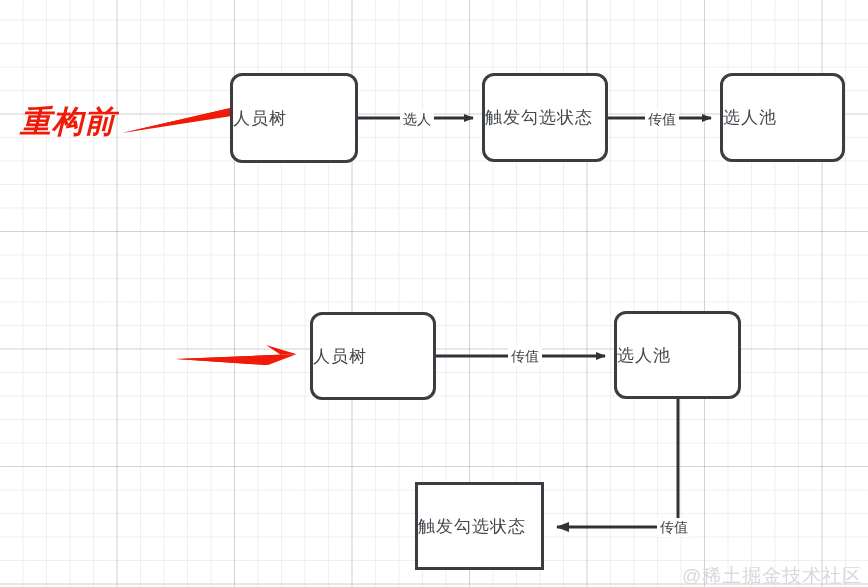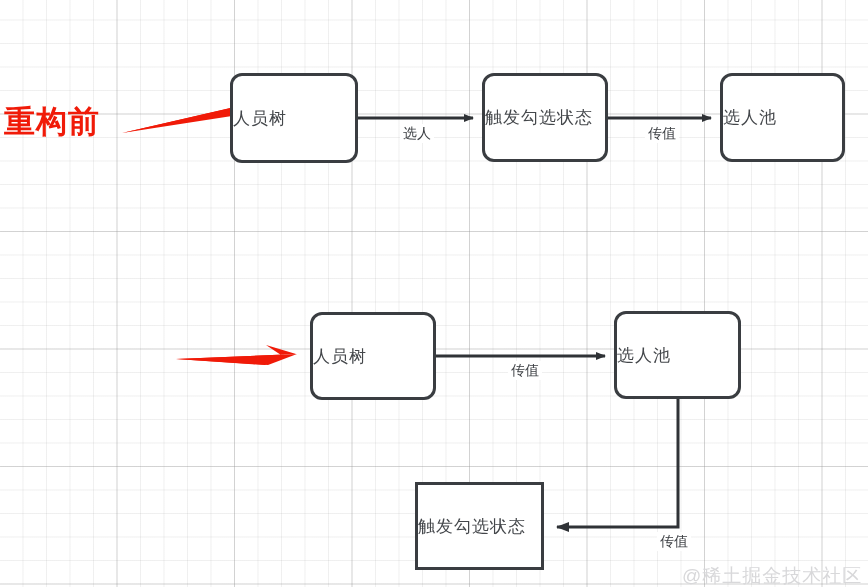--- a/index.html
+++ b/index.html
@@ -53,21 +53,20 @@
 
   .edge-label {
     position: absolute;
     background: #ffffff;
     color: #3c3f43;
     font-size: 14px;
     line-height: 17px;
     padding: 1px 3px;
     white-space: nowrap;
     z-index: 4;
-    margin-top: 14px;
   }
   .section-label {
     position: absolute;
     color: #f01a08;
     font-size: 31px;
     font-weight: bold;
     letter-spacing: 1px;
     white-space: nowrap;
     z-index: 4;
   }
@@ -141,17 +140,17 @@
 
   <div class="node sharp" style="left:415px; top:482px; width:129px; height:88px;">
     <span>触发勾选状态</span>
   </div>
 
   <div class="edge-label" style="left:400px; top:110px;">选人</div>
   <div class="edge-label" style="left:645px; top:110px;">传值</div>
   <div class="edge-label" style="left:508px; top:347px;">传值</div>
   <div class="edge-label" style="left:657px; top:518px;">传值</div>
 
-  <div class="section-label" style="left:4px; top:101px;">重构前</div>
+  <div class="section-label" style="left:20px; top:101px;font-style:italic;">重构前</div>
 
   <div class="watermark" style="left:682px; top:547px;margin-top:16px;">@稀土掘金技术社区</div>
 
 </div>
 
 </body></html>

